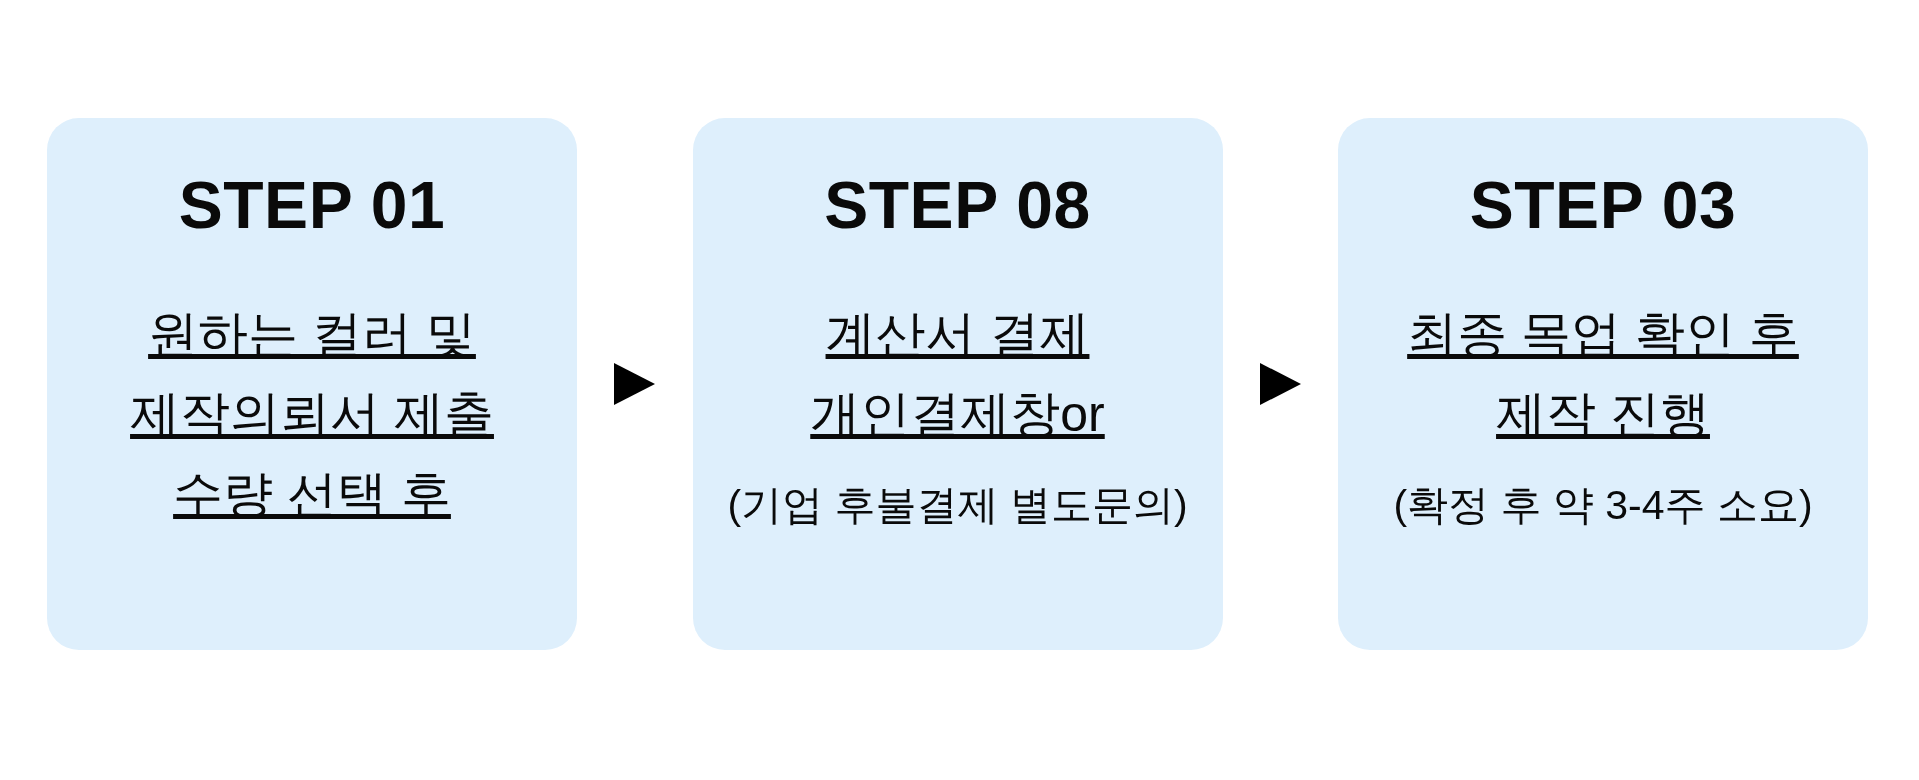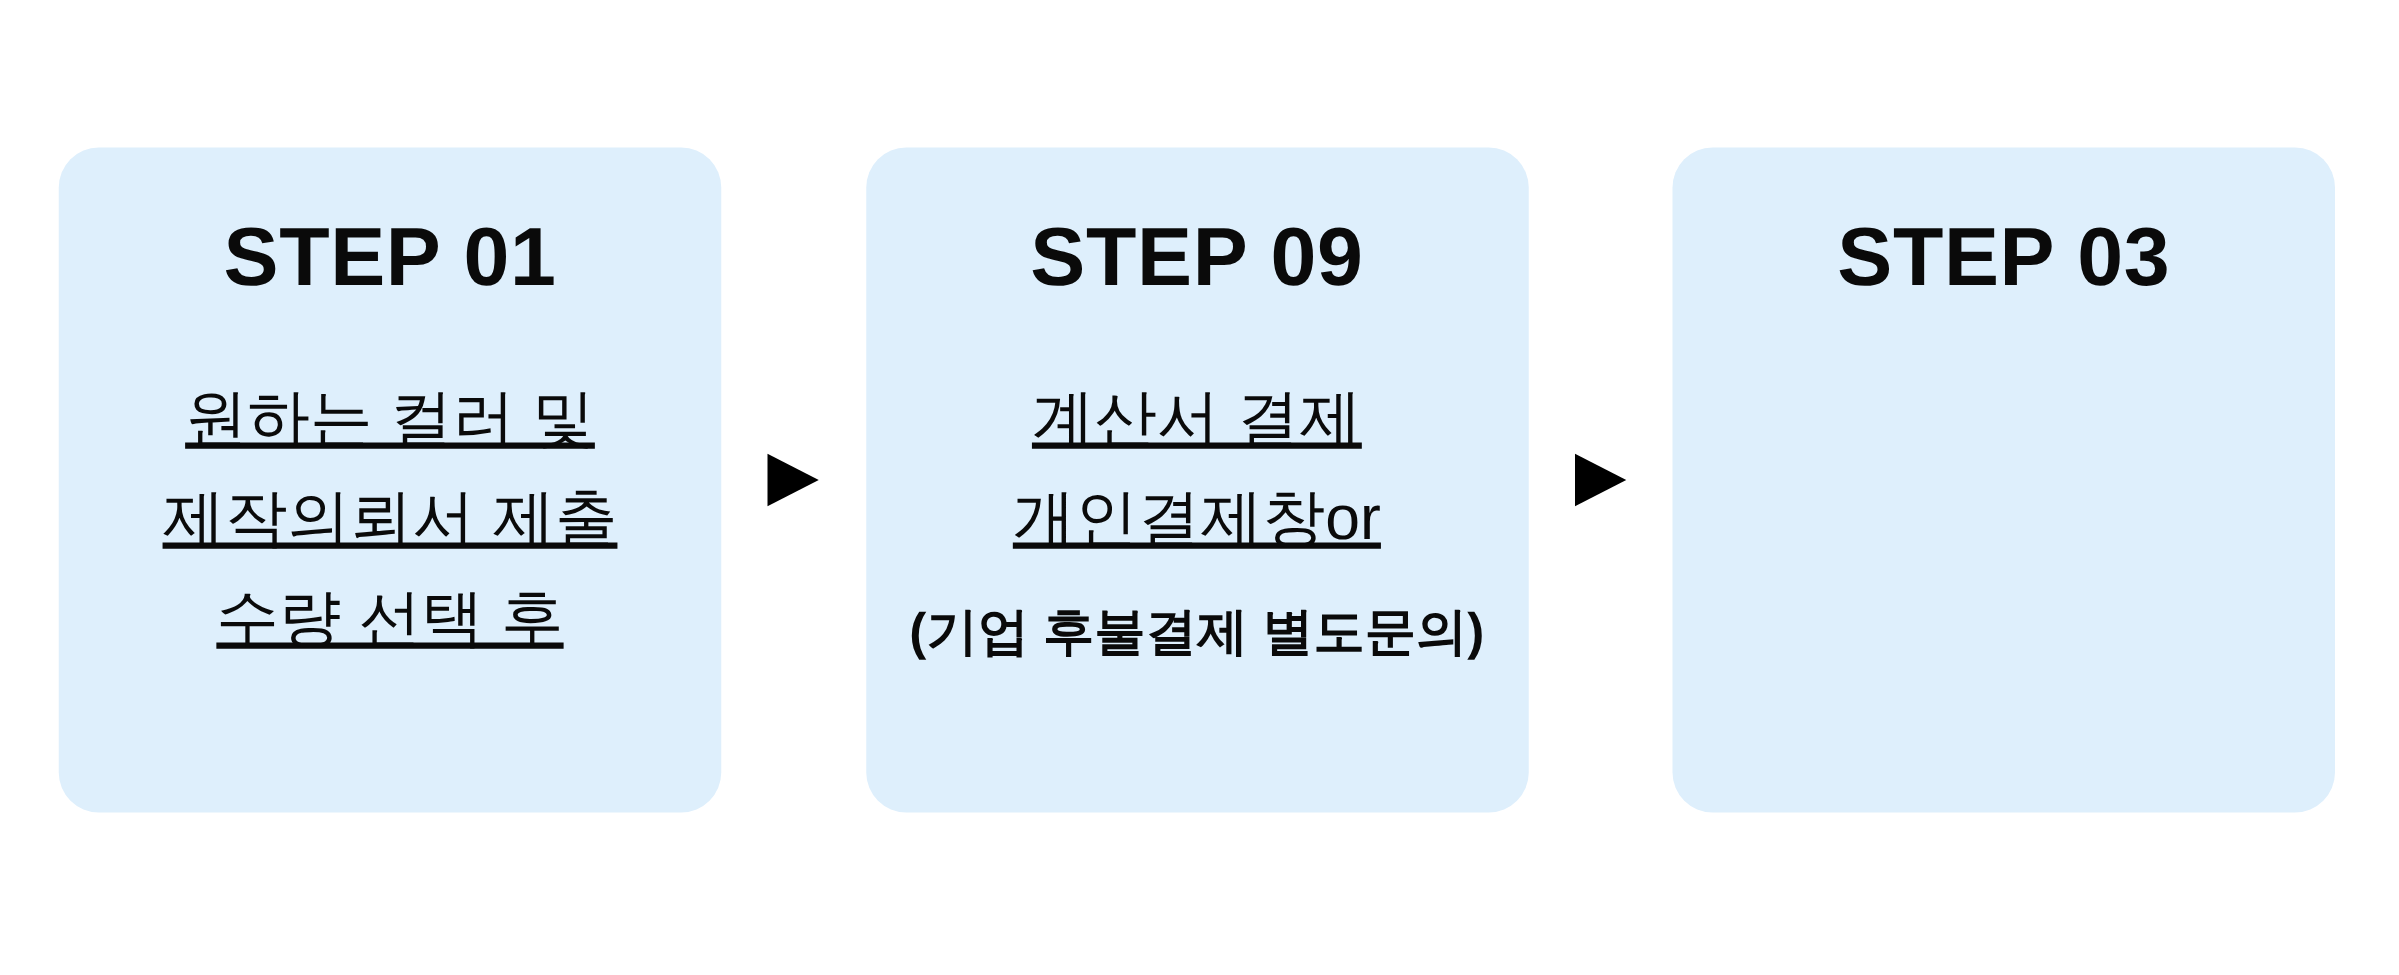--- a/index.html
+++ b/index.html
@@ -53,21 +53,21 @@
     font-size: 50px;
     line-height: 80px;
     font-weight: 500;
     white-space: nowrap;
     text-decoration: underline;
   }
   .step-note {
     margin: 22px 0 0 0;
     font-size: 41px;
     line-height: 58px;
-    font-weight: 700;
+    font-weight: 400;
     white-space: nowrap;
   }
   .step-line:empty, .step-note:empty { display: none; }
   .arrow-gap {
     flex: 1 1 auto;
     display: flex;
     align-items: center;
     justify-content: center;
   }
   .arrow-triangle {
@@ -92,31 +92,37 @@
         <p class="step-line">수량 선택 후</p>
 
       </div>
     </section>
 
     <div class="arrow-gap">
       <span class="arrow-triangle"></span>
     </div>
 
     <section class="step-card">
-      <h2 class="step-title">STEP 09</h2>
+      <h2 class="step-title">STEP 08</h2>
       <div class="step-lines">
         <p class="step-line">계산서 결제</p>
         <p class="step-line">개인결제창or</p>
 
         <p class="step-note">(기업 후불결제 별도문의)</p>
       </div>
     </section>
 
     <div class="arrow-gap">
       <span class="arrow-triangle"></span>
     </div>
 
     <section class="step-card">
       <h2 class="step-title">STEP 03</h2>
+      <div class="step-lines">
+        <p class="step-line">최종 목업 확인 후</p>
+        <p class="step-line">제작 진행</p>
+
+        <p class="step-note">(확정 후 약 3-4주 소요)</p>
+      </div>
     </section>
 
   </div>
 </div>
 
 </body></html>

